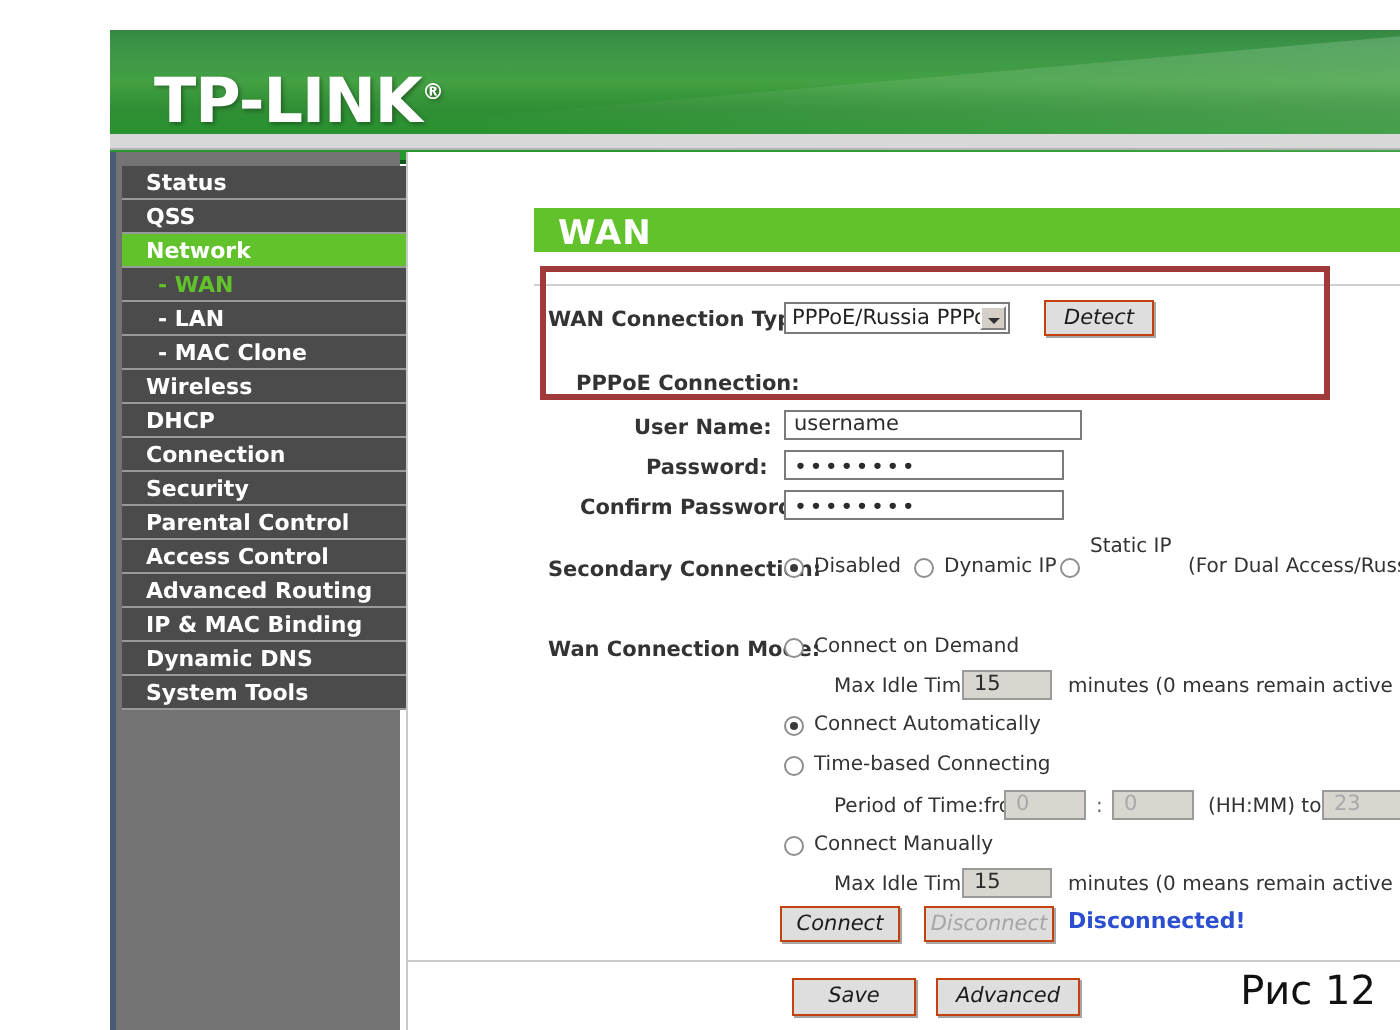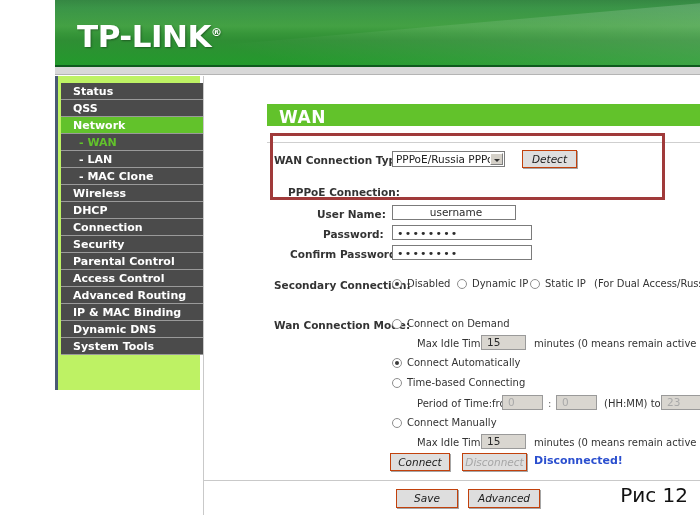--- a/index.html
+++ b/index.html
@@ -28,21 +28,21 @@
     position: absolute;
     left: 55px; top: 0px;
     width: 645px; height: 515px;
     background: #ffffff;
     overflow: hidden;
   }
 
   
   #banner {
     position: absolute;
-    left: 0; top: 0;
+    left: 0; top: 15px;
     width: 645px; height: 67px;
     background: linear-gradient(180deg,
         #1f7a2e 0%, #2a8c38 12%, #3f9f3f 40%,
         #2f8e34 62%, #239a2c 100%);
     border-bottom: 2px solid #0e5a1d;
     box-sizing: border-box;
     overflow: hidden;
   }
   #banner .sheen {
     position: absolute;
@@ -80,22 +80,22 @@
     width: 645px; height: 8px;
     background: #d8d8d8;
     border-bottom: 1px solid #b4b4b4;
     box-sizing: border-box;
   }
 
   
   #sidebar {
     position: absolute;
     left: 0px; top: 76px;
-    width: 145px; height: 314px;
-    background: #bef264;
+    width: 145px; height: 439px;
+    background: #737373;
     border-left: 3px solid #4a5a74;
     box-sizing: border-box;
   }
   #menu {
     position: absolute;
     left: 3px; top: 7px;
     width: 142px;
   }
   .m-item {
     height: 17px;
@@ -362,21 +362,21 @@
         <span>PPPoE/Russia PPPoE</span>
         <span class="arrow"></span>
       </div>
       <div class="btn" style="left:318px; top:74px; width:55px;">Detect</div>
 
       <div class="lbl" style="left:84px; top:110px;">PPPoE Connection:</div>
 
       <div id="redbox"></div>
 
       <div class="lbl" style="left:113px; top:132px;">User Name:</div>
-      <div class="inp" style="left:188px; top:129px; width:124px;text-align:center;">
+      <div class="inp" style="left:188px; top:129px; width:149px;">
         <span>username</span>
       </div>
 
       <div class="lbl" style="left:119px; top:152px;">Password:</div>
       <div class="inp" style="left:188px; top:149px; width:140px;">
         <span class="dots">••••••••</span>
       </div>
 
       <div class="lbl" style="left:86px; top:172px;">Confirm Password:</div>
       <div class="inp" style="left:188px; top:169px; width:140px;">
@@ -385,21 +385,21 @@
 
       <div class="lbl" style="left:70px; top:203px;">Secondary Connection:</div>
 
       <div class="radio on" style="left:188px; top:203px;"></div>
       <div class="txt" style="left:203px; top:202px;">Disabled</div>
 
       <div class="radio" style="left:253px; top:203px;"></div>
       <div class="txt" style="left:268px; top:202px;">Dynamic IP</div>
 
       <div class="radio" style="left:326px; top:203px;"></div>
-      <div class="txt" style="left:341px; top:202px;">Static IP</div>
+      <div class="txt" style="left:341px; top:192px;">Static IP</div>
 
       <div class="txt" style="left:390px; top:202px;">(For Dual Access/Russia PPP</div>
 
       <div class="lbl" style="left:70px; top:243px;">Wan Connection Mode:</div>
 
       <div class="radio" style="left:188px; top:243px;"></div>
       <div class="txt" style="left:203px; top:242px;">Connect on Demand</div>
 
       <div class="txt" style="left:213px; top:262px;">Max Idle Time:</div>
       <div class="inp small" style="left:277px; top:259px; width:45px;">

